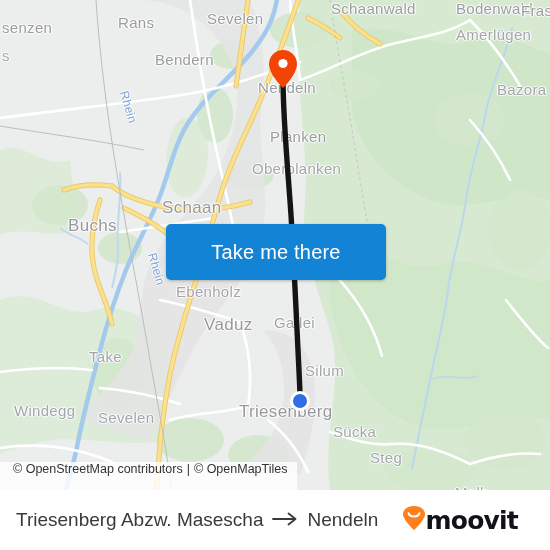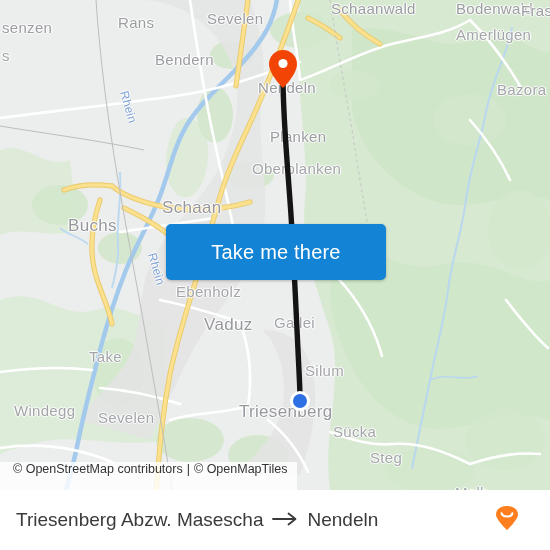--- a/index.html
+++ b/index.html
@@ -312,16 +312,17 @@
       <span>Nendeln</span>
     </div>
 
     <div id="brand-logo">
       <span>
         <svg width="22" height="24" viewBox="0 0 22 24" aria-hidden="true">
           <path d="M11 24 C11 24 22 13.5 22 8.4 C22 3.3 17.1 0 11 0 C4.9 0 0 3.3 0 8.4 C0 13.5 11 24 11 24 Z" fill="#ff7e1e"></path>
           <path d="M5.6 7.2 C6.6 11.6 15.4 11.6 16.4 7.2" stroke="#ffffff" stroke-width="2.1" fill="none" stroke-linecap="round"></path>
         </svg>
       </span>
+      <span id="brand-wordmark">moovit</span>
     </div>
   </div>
 
 </div>
 
 </body></html>

